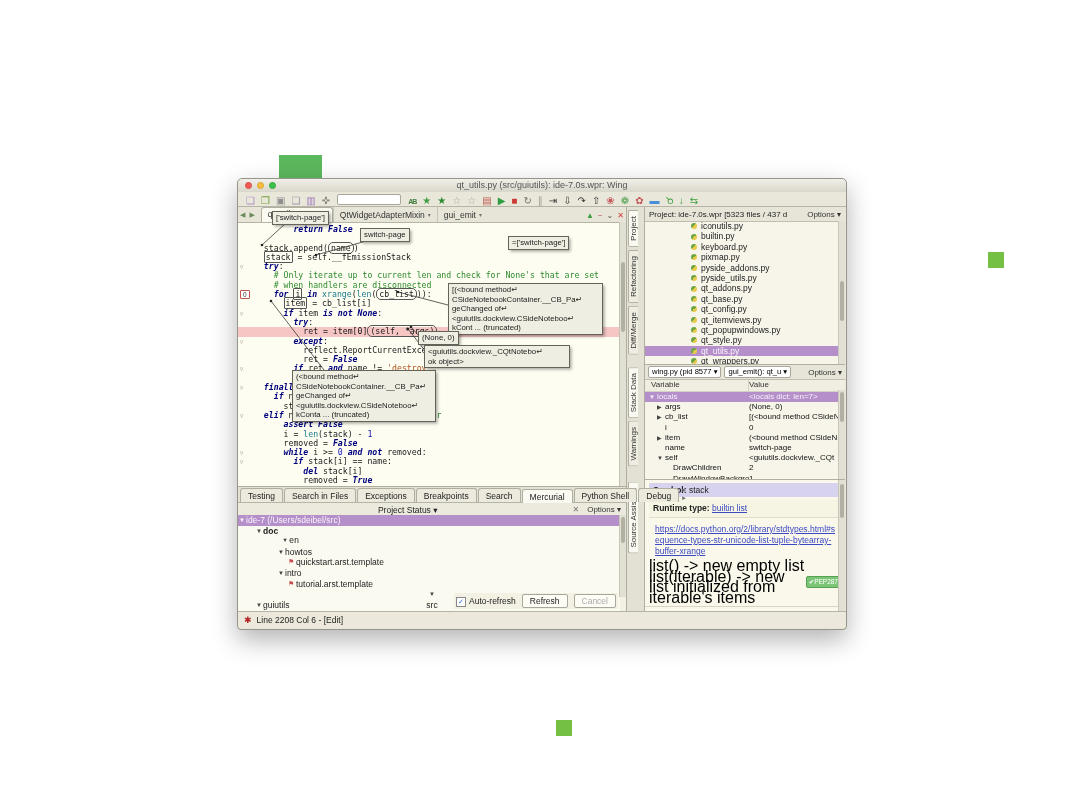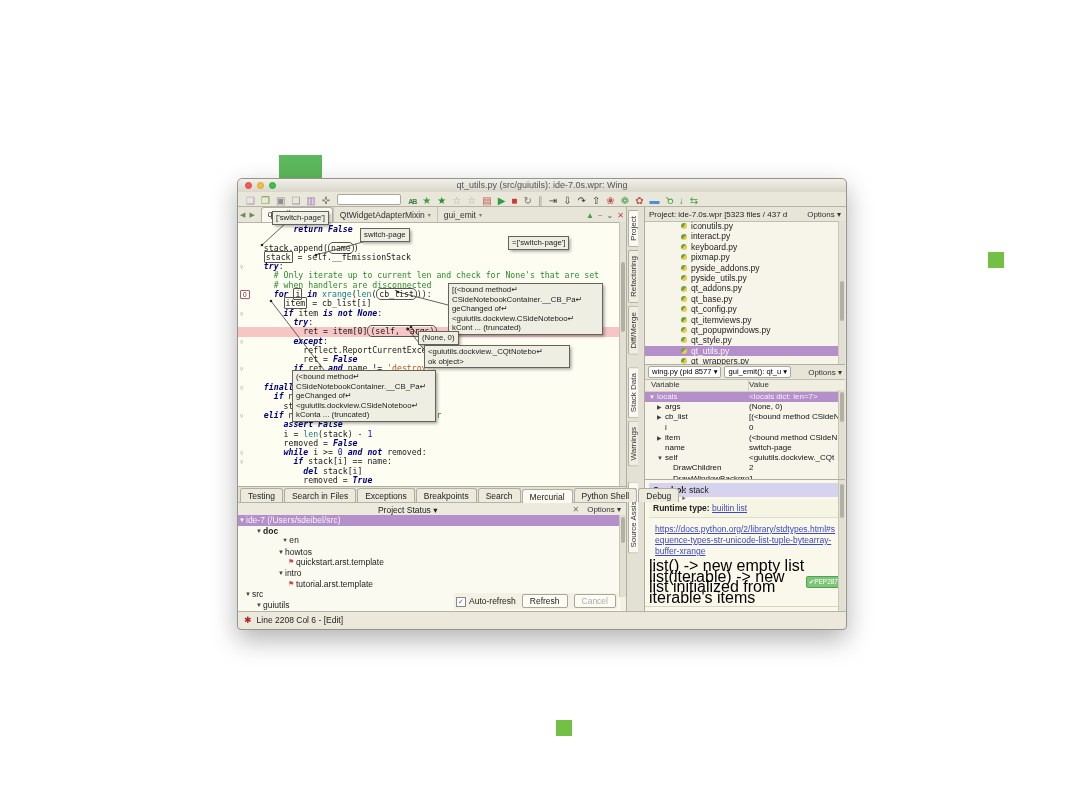--- a/index.html
+++ b/index.html
@@ -82,21 +82,21 @@
 
   .rpanel{position:absolute;left:406px;width:201px;background:#f7f5ea;border-left:1px solid #b0ae9f;
           box-sizing:border-box;overflow:hidden;}
   .pp{top:28px;height:157px;} .sp{top:185px;height:115px;border-top:1px solid #b0ae9f;}
   .ap{top:300px;height:132px;border-top:1px solid #b0ae9f;background:#faf8ea;}
   .phead{height:14px;background:#e7e5d8;border-bottom:1px solid #c0beb0;display:flex;align-items:center;
          font-size:8px;color:#222;padding:0 4px;white-space:nowrap;overflow:hidden;}
   .phead .sp1{flex:1;}
   .opt{font-size:8px;color:#333;white-space:nowrap;}
   .ptree{position:absolute;left:0;top:14px;right:6px;bottom:0;overflow:hidden;}
-  .pitem{height:10.4px;line-height:10.4px;font-size:8.5px;color:#222;padding-left:36px;white-space:nowrap;display:flex;align-items:center;}
+  .pitem{height:10.4px;line-height:10.4px;font-size:8.5px;color:#222;padding-left:46px;white-space:nowrap;display:flex;align-items:center;}
   .pitem.sel{background:#b48fc9;color:#f8f3fb;}
   .pyico{display:inline-block;width:6px;height:6px;border-radius:50%;margin-right:4px;flex:0 0 6px;
          background:linear-gradient(135deg,#6da544 50%,#e8c94a 50%);}
   .rsb{position:absolute;right:0;top:14px;width:6px;bottom:0;background:#e2e0d3;border-left:1px solid #c8c6b8;}
   .rsb .th{position:absolute;left:1px;width:4px;background:#b2b0a2;border-radius:2px;}
 
   .shead{height:14px;background:#e7e5d8;border-bottom:1px solid #c0beb0;display:flex;align-items:center;
          gap:3px;font-size:7.6px;padding:0 3px;white-space:nowrap;overflow:hidden;}
   .sdd{background:#fff;border:1px solid #a9a79a;border-radius:2px;padding:0 3px;height:10px;line-height:10px;
        white-space:nowrap;overflow:hidden;}
@@ -284,21 +284,21 @@
         <span class="sp1"></span>
         <span class="opt"><span>Options</span> ▾</span>
       </div>
       <div class="ptree" id="ptree">
           <div class="pitem">
             <span class="pyico"></span>
             <span>iconutils.py</span>
           </div>
           <div class="pitem">
             <span class="pyico"></span>
-            <span>interact.py</span>
+            <span>builtin.py</span>
           </div>
           <div class="pitem">
             <span class="pyico"></span>
             <span>keyboard.py</span>
           </div>
           <div class="pitem">
             <span class="pyico"></span>
             <span>pixmap.py</span>
           </div>
           <div class="pitem">
@@ -462,21 +462,21 @@
             <span>quickstart.arst.template</span>
           </div>
           <div class="trow" style="padding-left: 39px;">
             <span class="texp">▼</span>
             <span>intro</span>
           </div>
           <div class="trow" style="padding-left: 50px;">
             <span class="tflag">⚑</span>
             <span>tutorial.arst.template</span>
           </div>
-          <div class="trow" style="padding-left: 6px;">
+          <div class="trow" style="padding-left: 6px; flex-direction: column;">
             <span class="texp">▼</span>
             <span>src</span>
           </div>
           <div class="trow" style="padding-left: 17px;">
             <span class="texp">▼</span>
             <span>guiutils</span>
           </div>
         </div>
       <div class="bsb">
           <div class="th" style="position:absolute;left:1px;width:4px;top:2px;height:26px;background:#b2b0a2;border-radius:2px;"></div>

